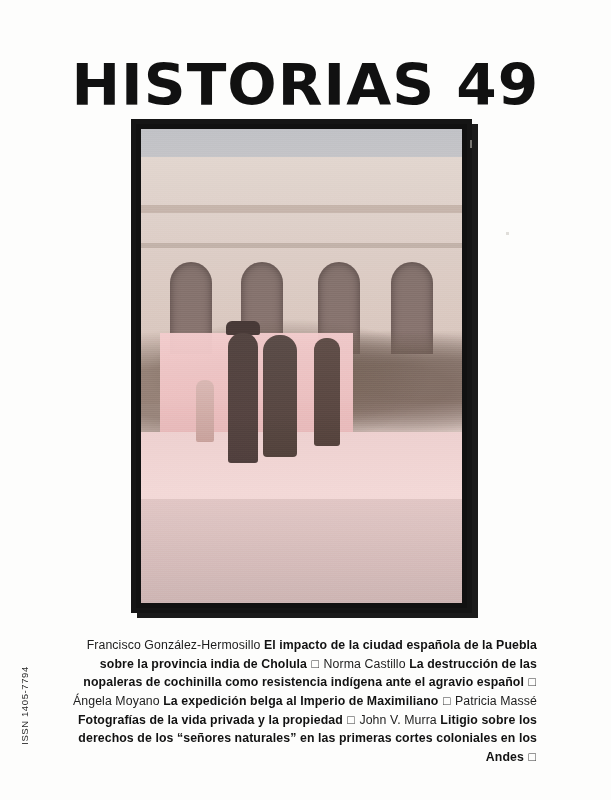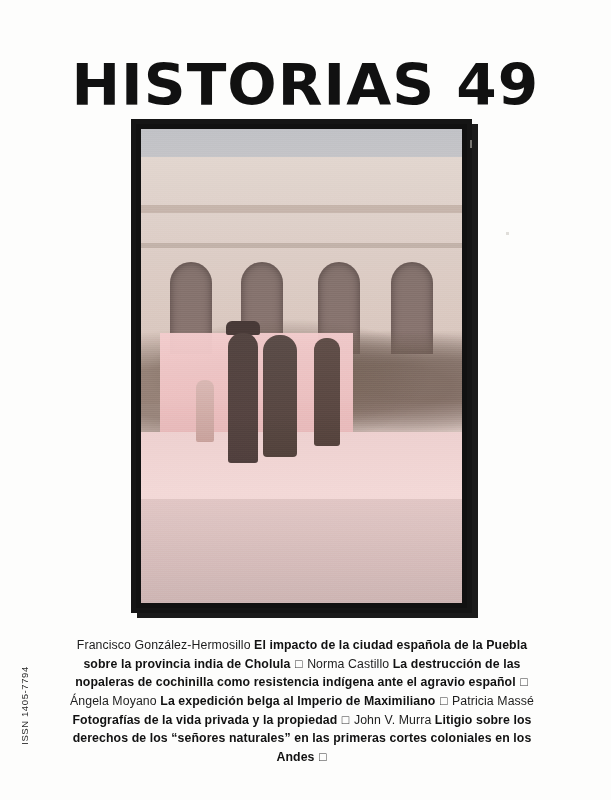--- a/index.html
+++ b/index.html
@@ -214,21 +214,21 @@
 
   
   .contents {
     position: absolute;
     left: 67px;
     top: 636px;
     width: 470px;
     font-size: 12.3px;
     line-height: 1.52;
     color: #1d1d1d;
-    text-align: center;
+    text-align: right;
     letter-spacing: .1px;
   }
   .contents .title { font-weight: 700; color: #121212; }
   .contents .sep { font-weight: 700; color: #333; padding: 0 1px; }
 
   
   .issn {
     position: absolute;
     left: -36px;
     top: 700px;

